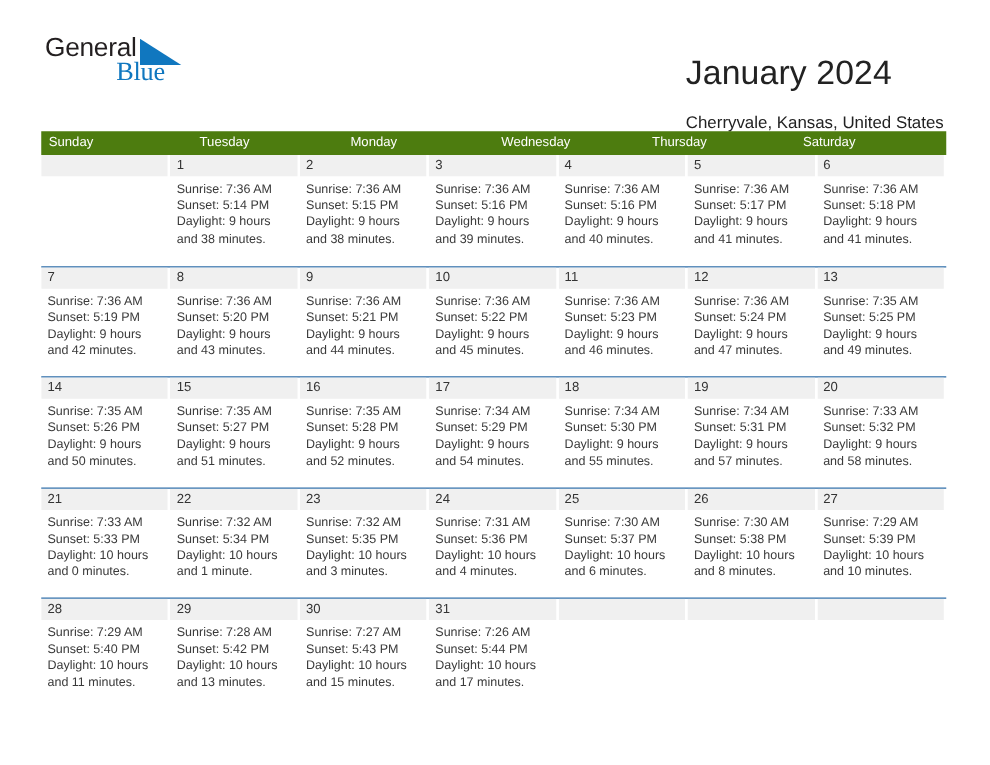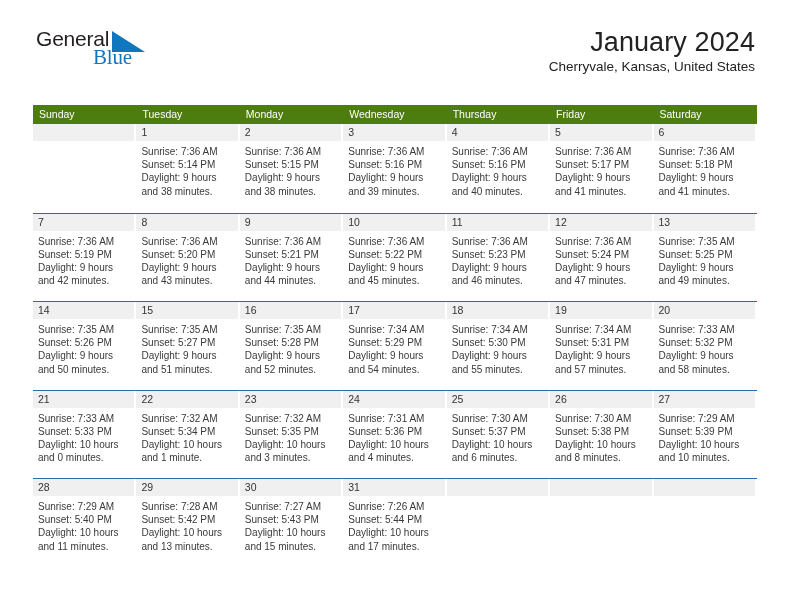--- a/index.html
+++ b/index.html
@@ -51,35 +51,35 @@
     top: 19px;
     font-size: 21px;
     letter-spacing: -0.2px;
     color: #1077bf;
     font-family: Liberation Serif, serif;
   }
 
   .title-block {
     position: absolute;
     right: 37px;
-    top: 28px;
-    text-align: right;
+    top: 44px;
+    text-align: left;
   }
   .cal-title {
     font-size: 27px;
     color: #222222;
     font-weight: normal;
     letter-spacing: 0.1px;
     line-height: 1.08;
     margin: 0;
   }
   .cal-subtitle {
     font-size: 13.5px;
     color: #222222;
-    margin: 3px 0 0 0;
+    margin: 18px 0 0 0;
     line-height: 1.1;
   }
 
   
   .calendar {
     position: absolute;
     left: 33px;
     top: 105px;
     width: 724px;
   }
@@ -165,21 +165,20 @@
 </div>
 
 <div class="calendar">
 
   <div class="weekday-header">
     <div class="weekday-cell">Sunday</div>
     <div class="weekday-cell">Tuesday</div>
     <div class="weekday-cell">Monday</div>
     <div class="weekday-cell">Wednesday</div>
     <div class="weekday-cell">Thursday</div>
-    <div class="weekday-cell">Friday</div>
     <div class="weekday-cell">Saturday</div>
   </div>
 
   <div id="weeks-container">
       <div class="week-row first">
         <div class="day-cell empty">
           <div class="day-number-band"></div>
         </div>
         <div class="day-cell">
           <div class="day-number-band">1</div>

